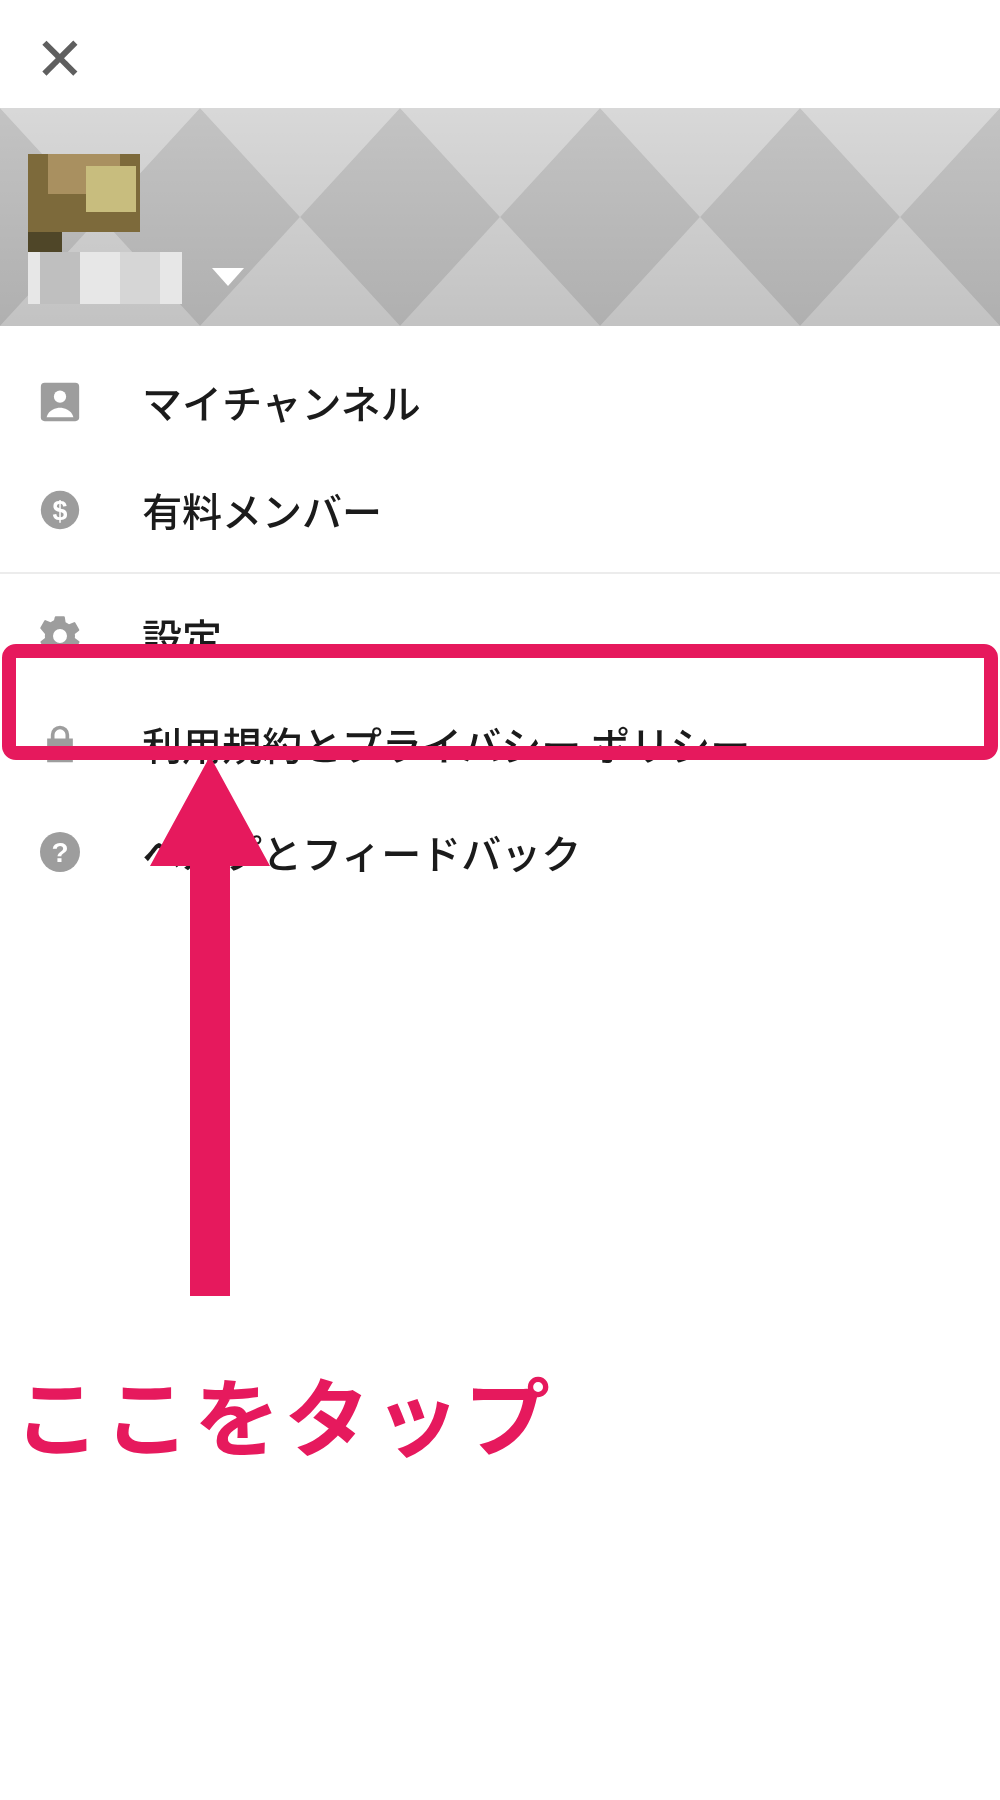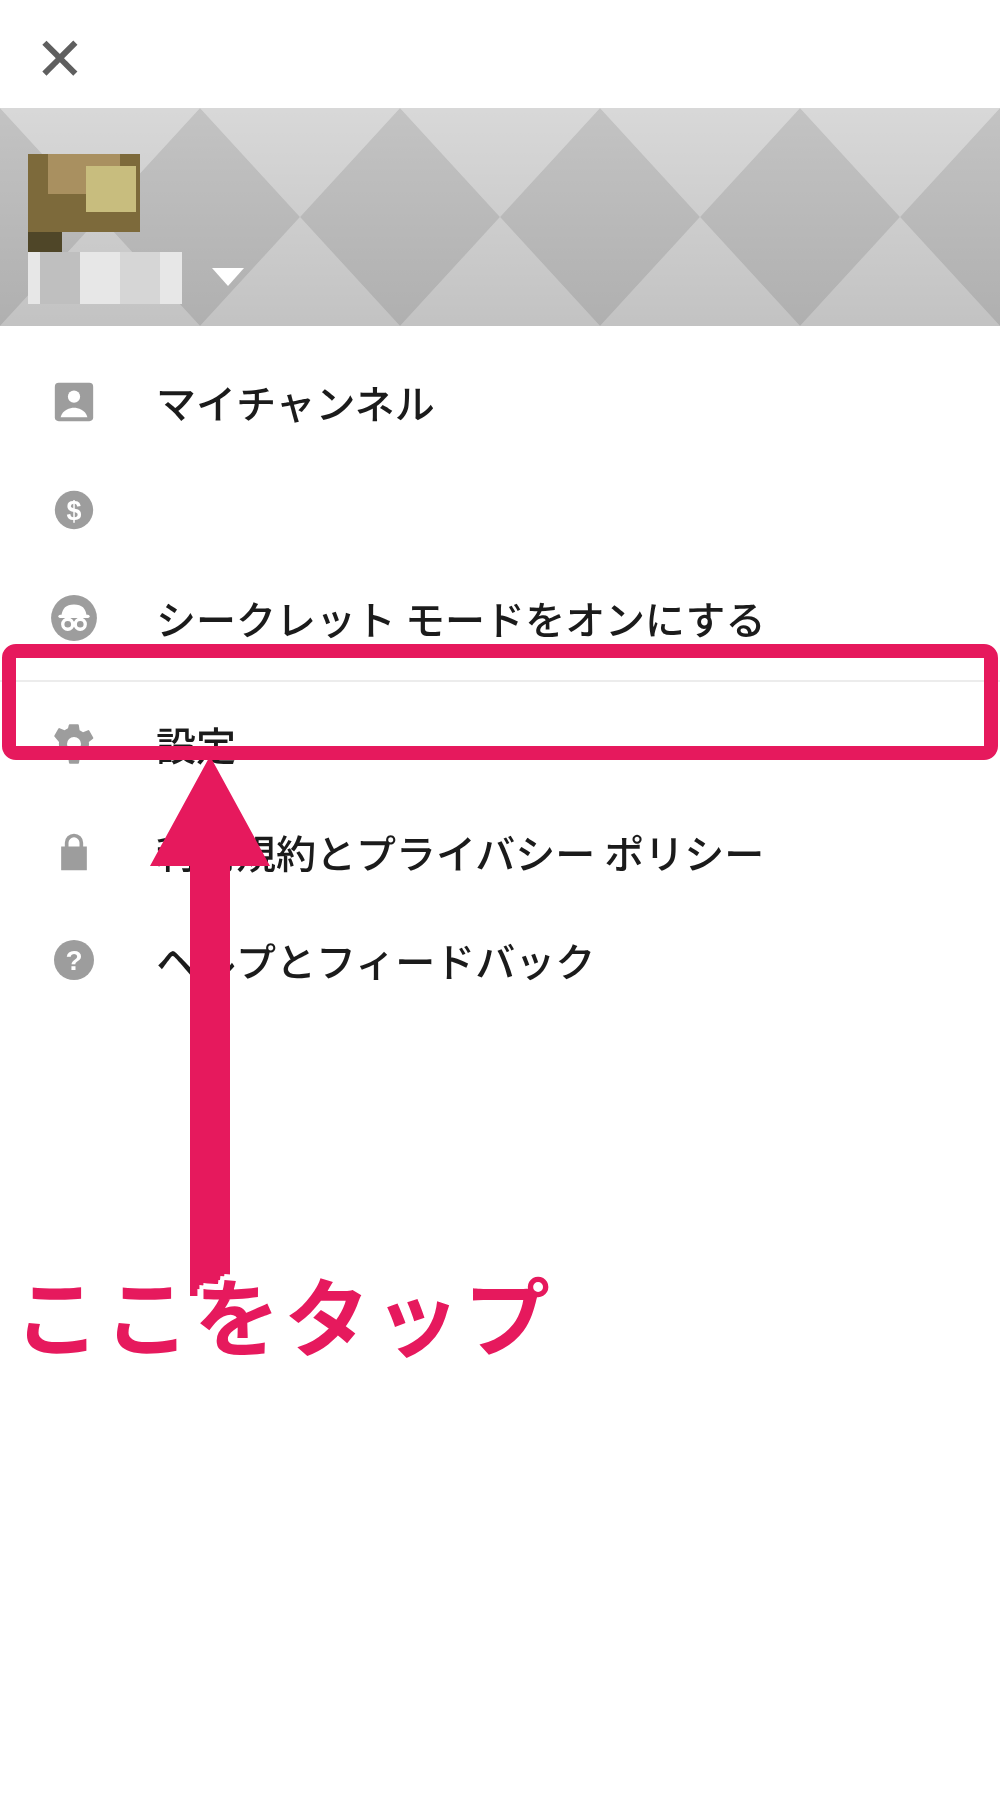--- a/index.html
+++ b/index.html
@@ -57,21 +57,21 @@
   }
 
   
   .menu {
     padding-top: 22px;
   }
   .menu-item {
     display: flex;
     align-items: center;
     height: 108px;
-    padding-left: 48px;
+    padding-left: 34px;
   }
   .menu-item .icon {
     width: 52px;
     height: 52px;
     display: flex;
     align-items: center;
     justify-content: center;
     color: #9d9d9d;
   }
   .menu-item .label {
@@ -105,21 +105,21 @@
     left: 140px;
     top: 756px;
     width: 140px;
     height: 560px;
     pointer-events: none;
   }
   
   .caption-shadow {
     position: absolute;
     left: 14px;
-    top: 1250px;
+    top: 1350px;
     font-size: 86px;
     font-weight: 700;
     color: #e6195d;
     letter-spacing: 4px;
     text-shadow:
       -4px -4px 0 #fff, 4px -4px 0 #fff, -4px 4px 0 #fff, 4px 4px 0 #fff,
       -4px 0 0 #fff, 4px 0 0 #fff, 0 -4px 0 #fff, 0 4px 0 #fff,
       -6px 0 0 #fff, 6px 0 0 #fff, 0 -6px 0 #fff, 0 6px 0 #fff;
   }
 
@@ -179,36 +179,24 @@
       <span class="label">マイチャンネル</span>
     </div>
 
     <div class="menu-item">
       <span class="icon">
         <svg width="46" height="46" viewBox="0 0 24 24">
             <circle cx="12" cy="12" r="10" fill="#9d9d9d"></circle>
             <text x="12" y="17" font-size="14" font-weight="700" text-anchor="middle" fill="#fff" font-family="Arial">$</text>
           </svg>
       </span>
-    </div>
-
-
-    <div class="menu-item">
-      <span class="icon">
-        <svg width="50" height="50" viewBox="0 0 24 24">
-          <circle cx="12" cy="12" r="11" fill="#9d9d9d"></circle>
-          <path d="M6 10.5c.5-3 2-5 6-5s5.5 2 6 5H6z" fill="#fff"></path>
-          <rect x="4.5" y="10.4" width="15" height="1.6" rx="0.8" fill="#fff"></rect>
-          <circle cx="9" cy="15" r="2.4" fill="none" stroke="#fff" stroke-width="1.6"></circle>
-          <circle cx="15" cy="15" r="2.4" fill="none" stroke="#fff" stroke-width="1.6"></circle>
-          <path d="M11.3 15h1.4" stroke="#fff" stroke-width="1.6"></path>
-        </svg>
-      </span>
-      <span class="label">シークレット モードをオンにする</span>
-    </div>
+      <span class="label">有料メンバー</span>
+    </div>
+
+
 
     <div class="divider"></div>
 
     <div class="menu-item">
       <span class="icon">
         <svg width="48" height="48" viewBox="0 0 24 24">
             <path fill="#9d9d9d" d="M19.4 13a7.8 7.8 0 0 0 .1-1 7.8 7.8 0 0 0-.1-1l2.1-1.6a.5.5 0 0 0 .1-.6l-2-3.5a.5.5 0 0 0-.6-.2l-2.5 1a7.6 7.6 0 0 0-1.7-1l-.4-2.6a.5.5 0 0 0-.5-.4h-4a.5.5 0 0 0-.5.4L9 4.1a7.6 7.6 0 0 0-1.7 1l-2.5-1a.5.5 0 0 0-.6.2l-2 3.5a.5.5 0 0 0 .1.6L4.5 11a7.8 7.8 0 0 0 0 2l-2.1 1.6a.5.5 0 0 0-.1.6l2 3.5a.5.5 0 0 0 .6.2l2.5-1a7.6 7.6 0 0 0 1.7 1l.4 2.6a.5.5 0 0 0 .5.4h4a.5.5 0 0 0 .5-.4l.4-2.6a7.6 7.6 0 0 0 1.7-1l2.5 1a.5.5 0 0 0 .6-.2l2-3.5a.5.5 0 0 0-.1-.6Zm-7.4 2.5A3.5 3.5 0 1 1 15.5 12 3.5 3.5 0 0 1 12 15.5Z"></path>
           </svg>
       </span>
       <span class="label">設定</span>

